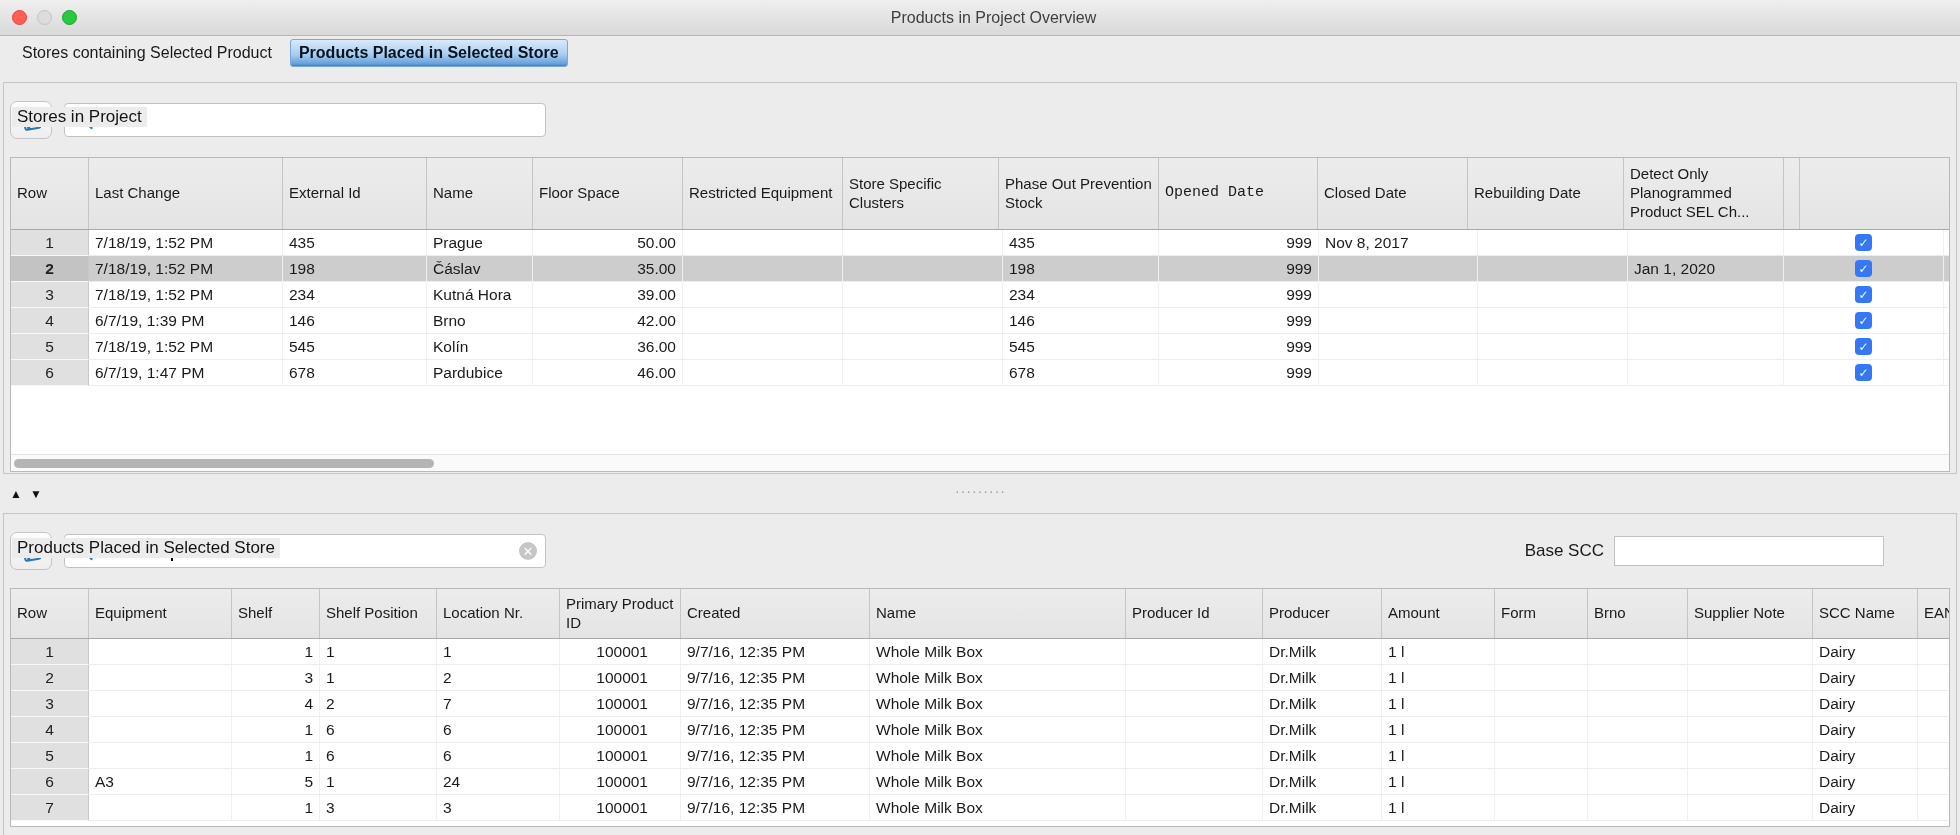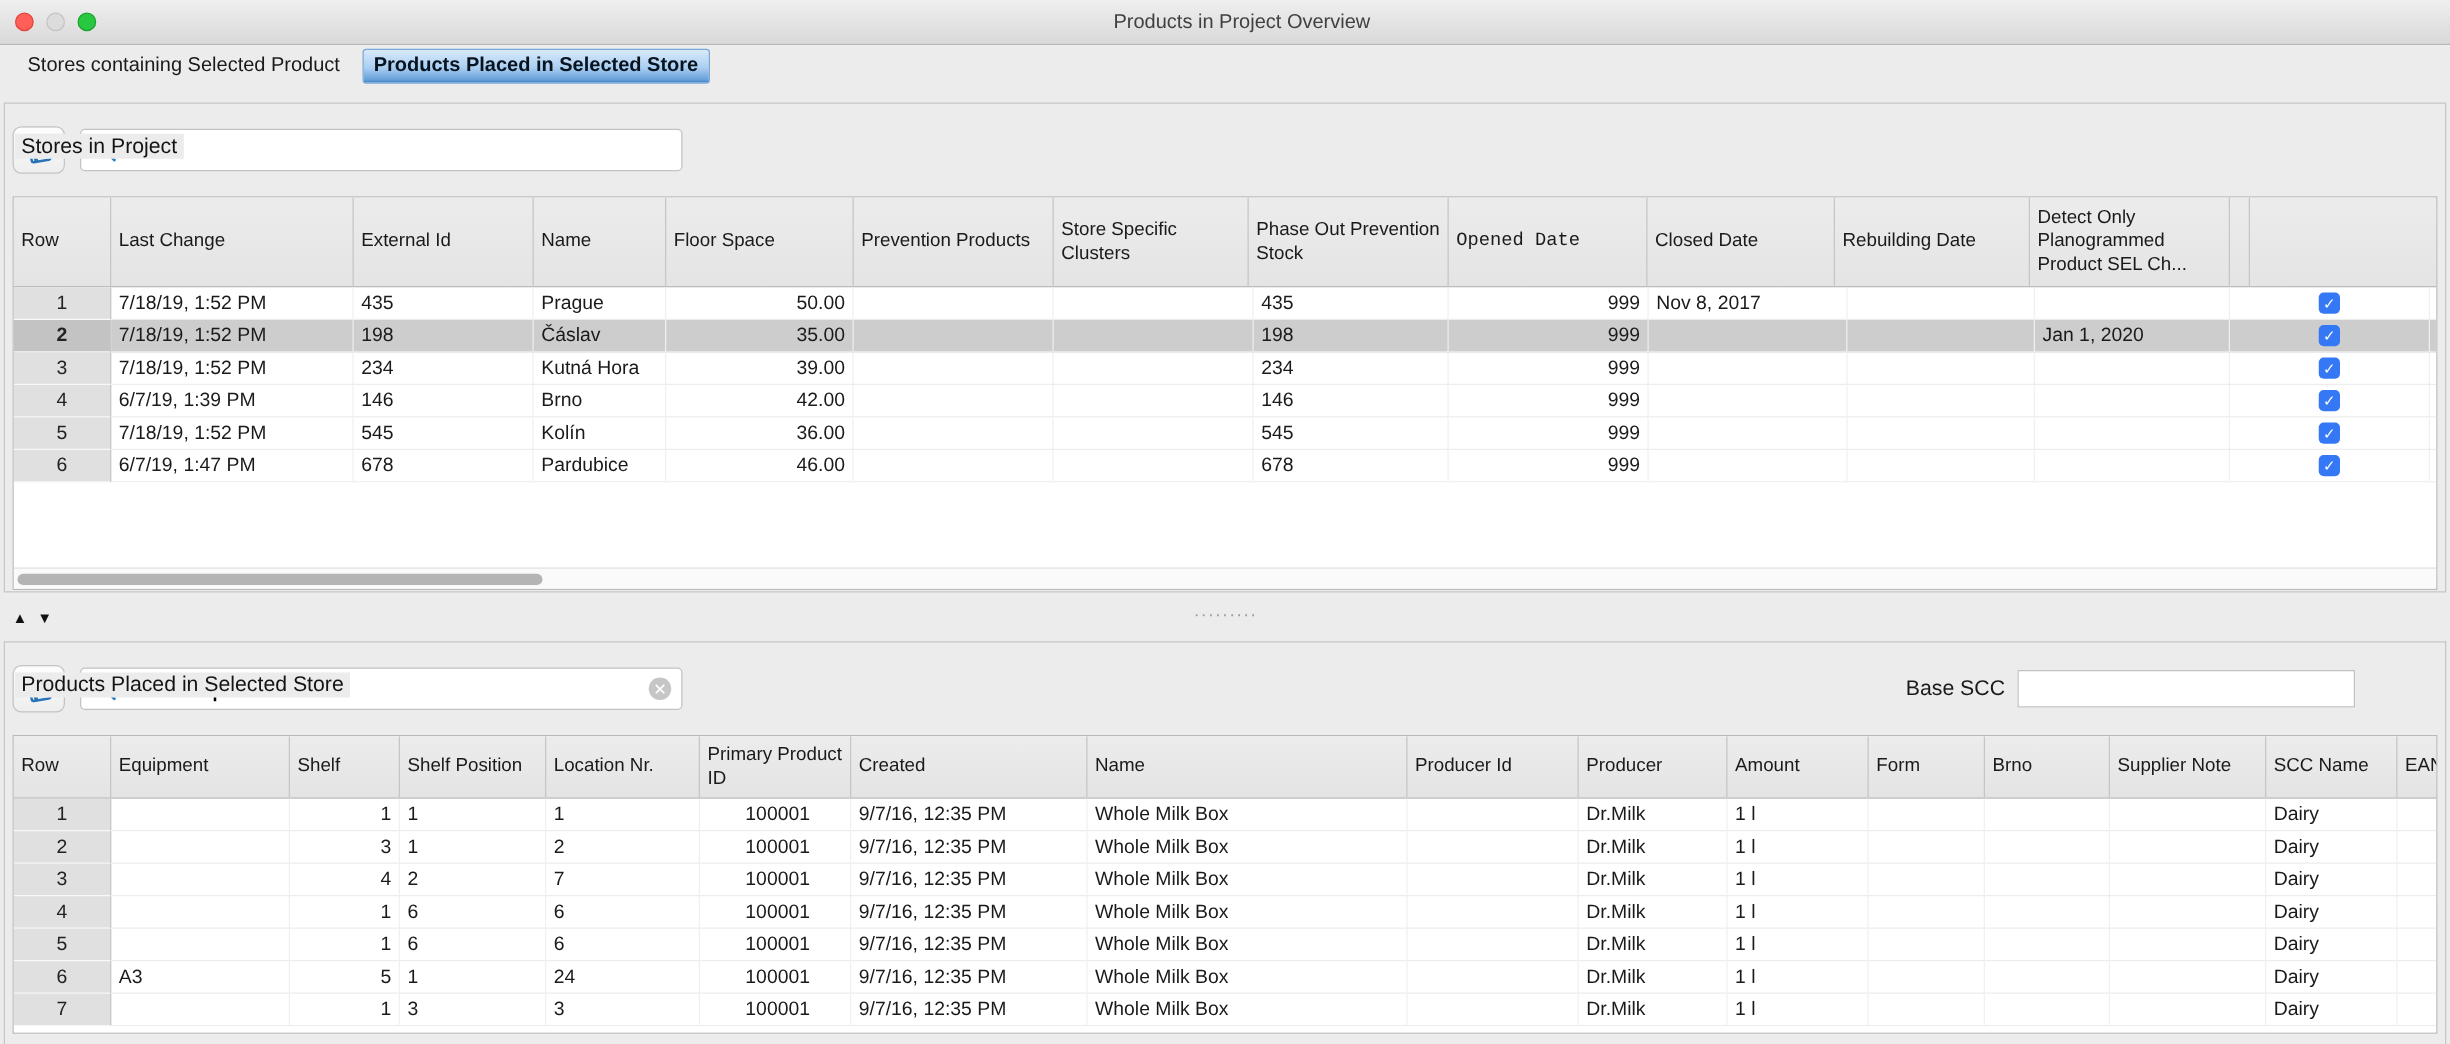--- a/index.html
+++ b/index.html
@@ -143,21 +143,21 @@
       <span class="search-val"></span>
     </div>
   </div>
   <div class="tablepanel tp1">
   <div class="thead">
         <div class="th" style="width: 78px;">Row</div>
         <div class="th" style="width: 194px;">Last Change</div>
         <div class="th" style="width: 144px;">External Id</div>
         <div class="th" style="width: 106px;">Name</div>
         <div class="th" style="width: 150px;">Floor Space</div>
-        <div class="th" style="width: 160px;">Prevention Products</div>
+        <div class="th" style="width: 160px;">Restricted Equipment</div>
         <div class="th" style="width: 156px;">Store Specific Clusters</div>
         <div class="th" style="width: 160px;">Phase Out Prevention Stock</div>
         <div class="th" style="width: 159px; font-family: Liberation Mono, monospace;">Opened Date</div>
         <div class="th" style="width: 150px;">Closed Date</div>
         <div class="th" style="width: 156px;">Rebuilding Date</div>
         <div class="th" style="width: 160px;">Detect Only Planogrammed Product SEL Ch...</div>
         <div class="th" style="width: 16px;"></div>
       </div>
       <div class="tbody">
         <div class="tr">

